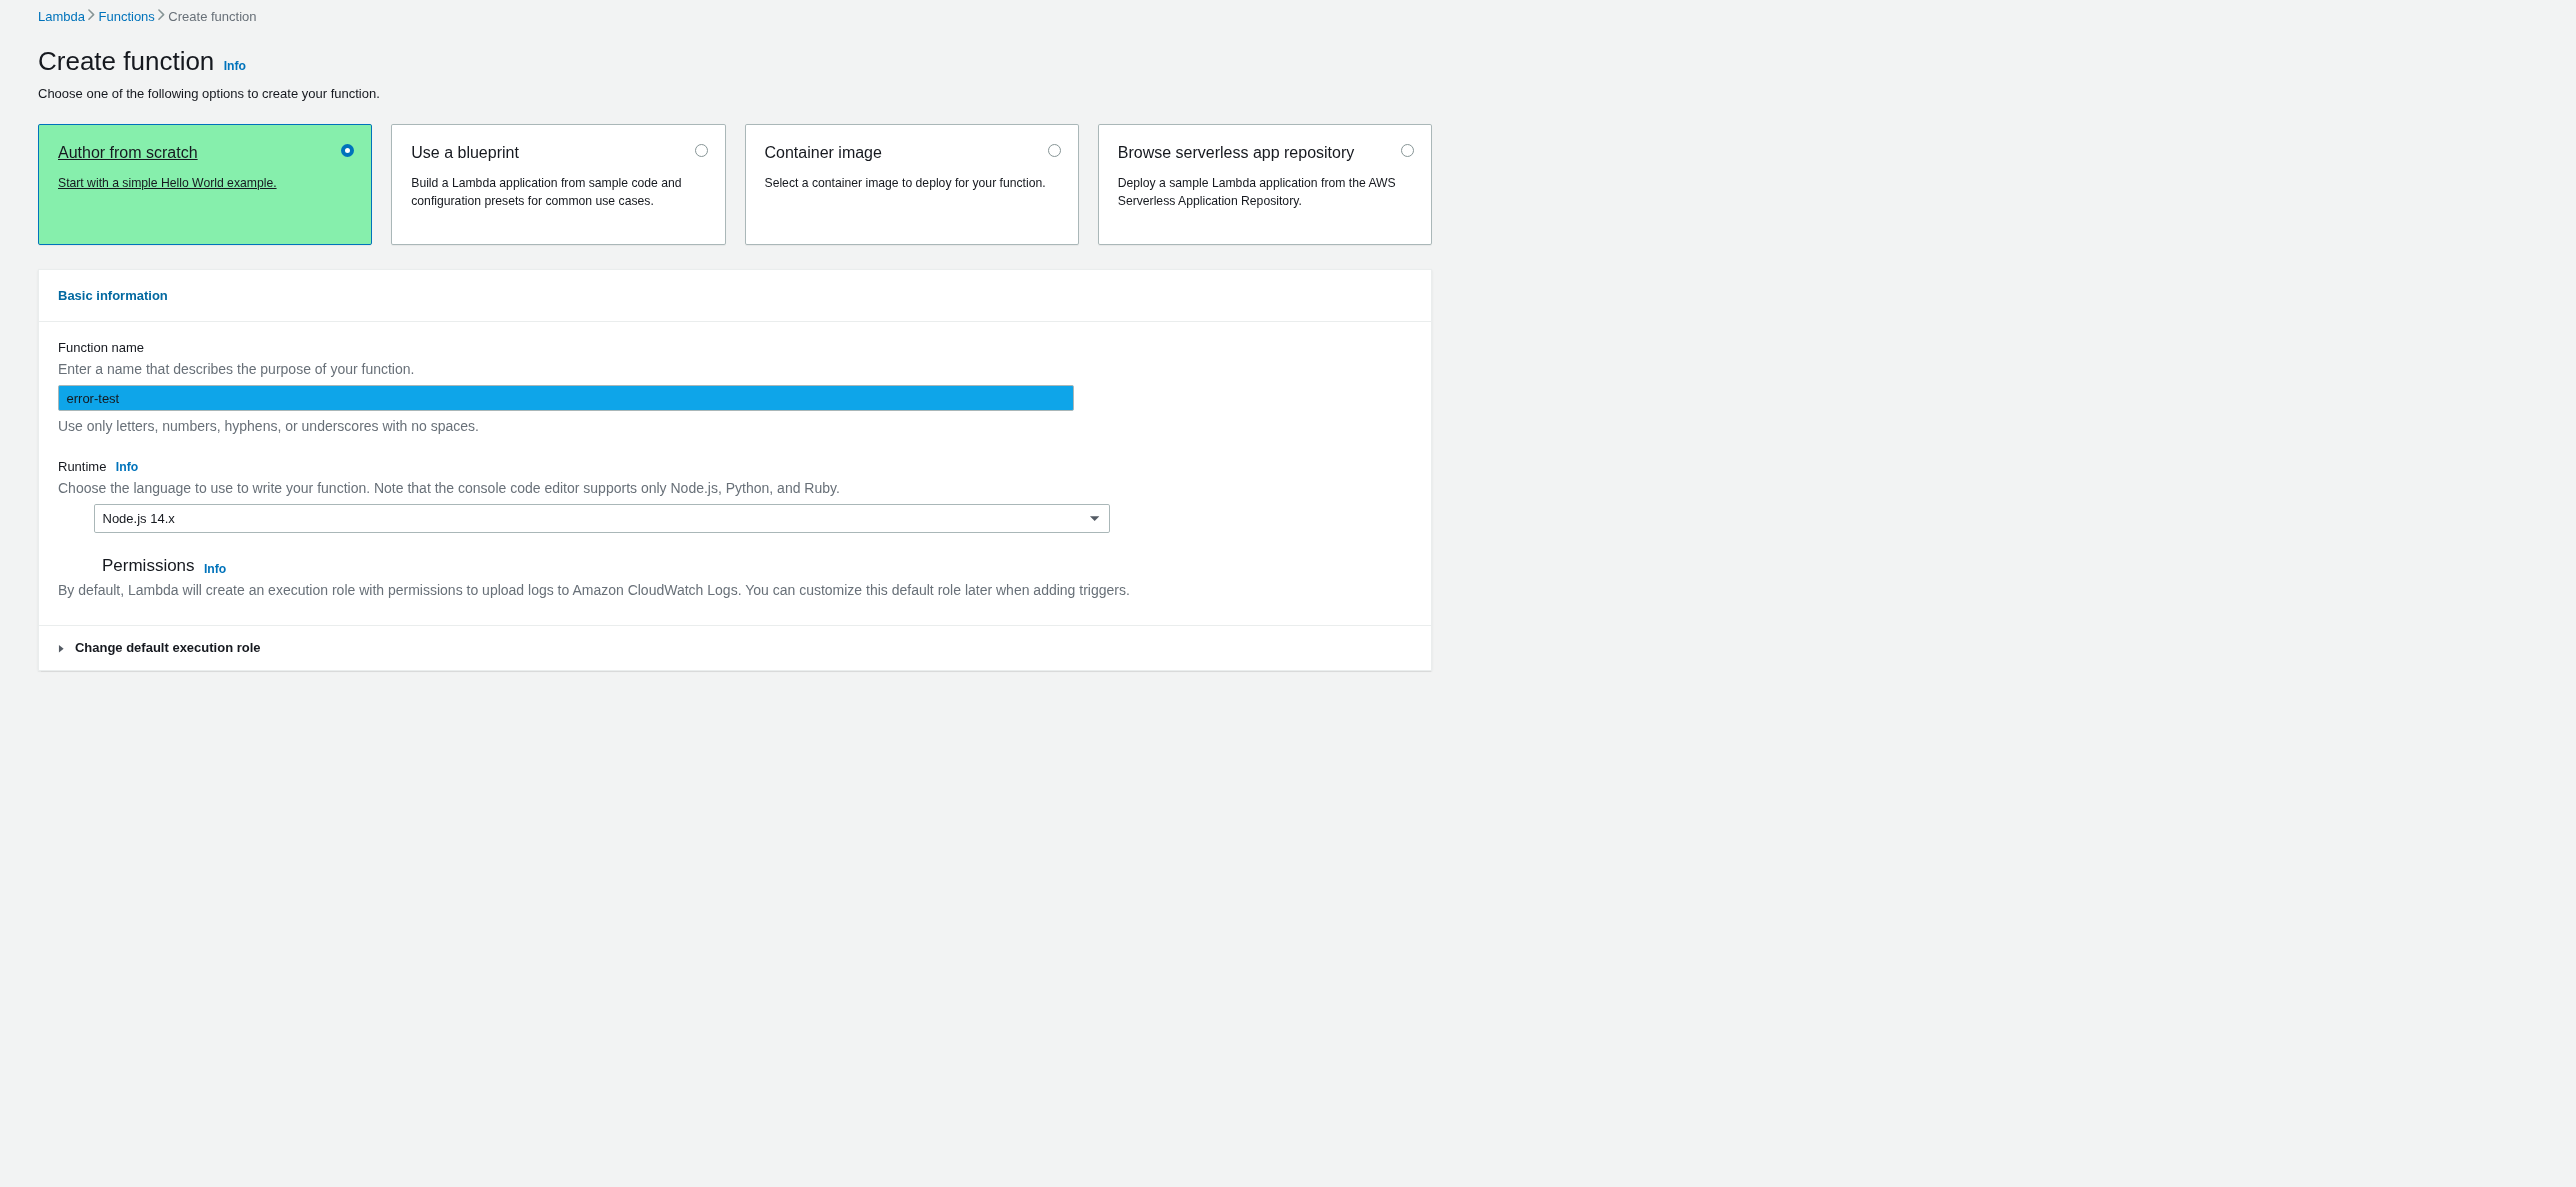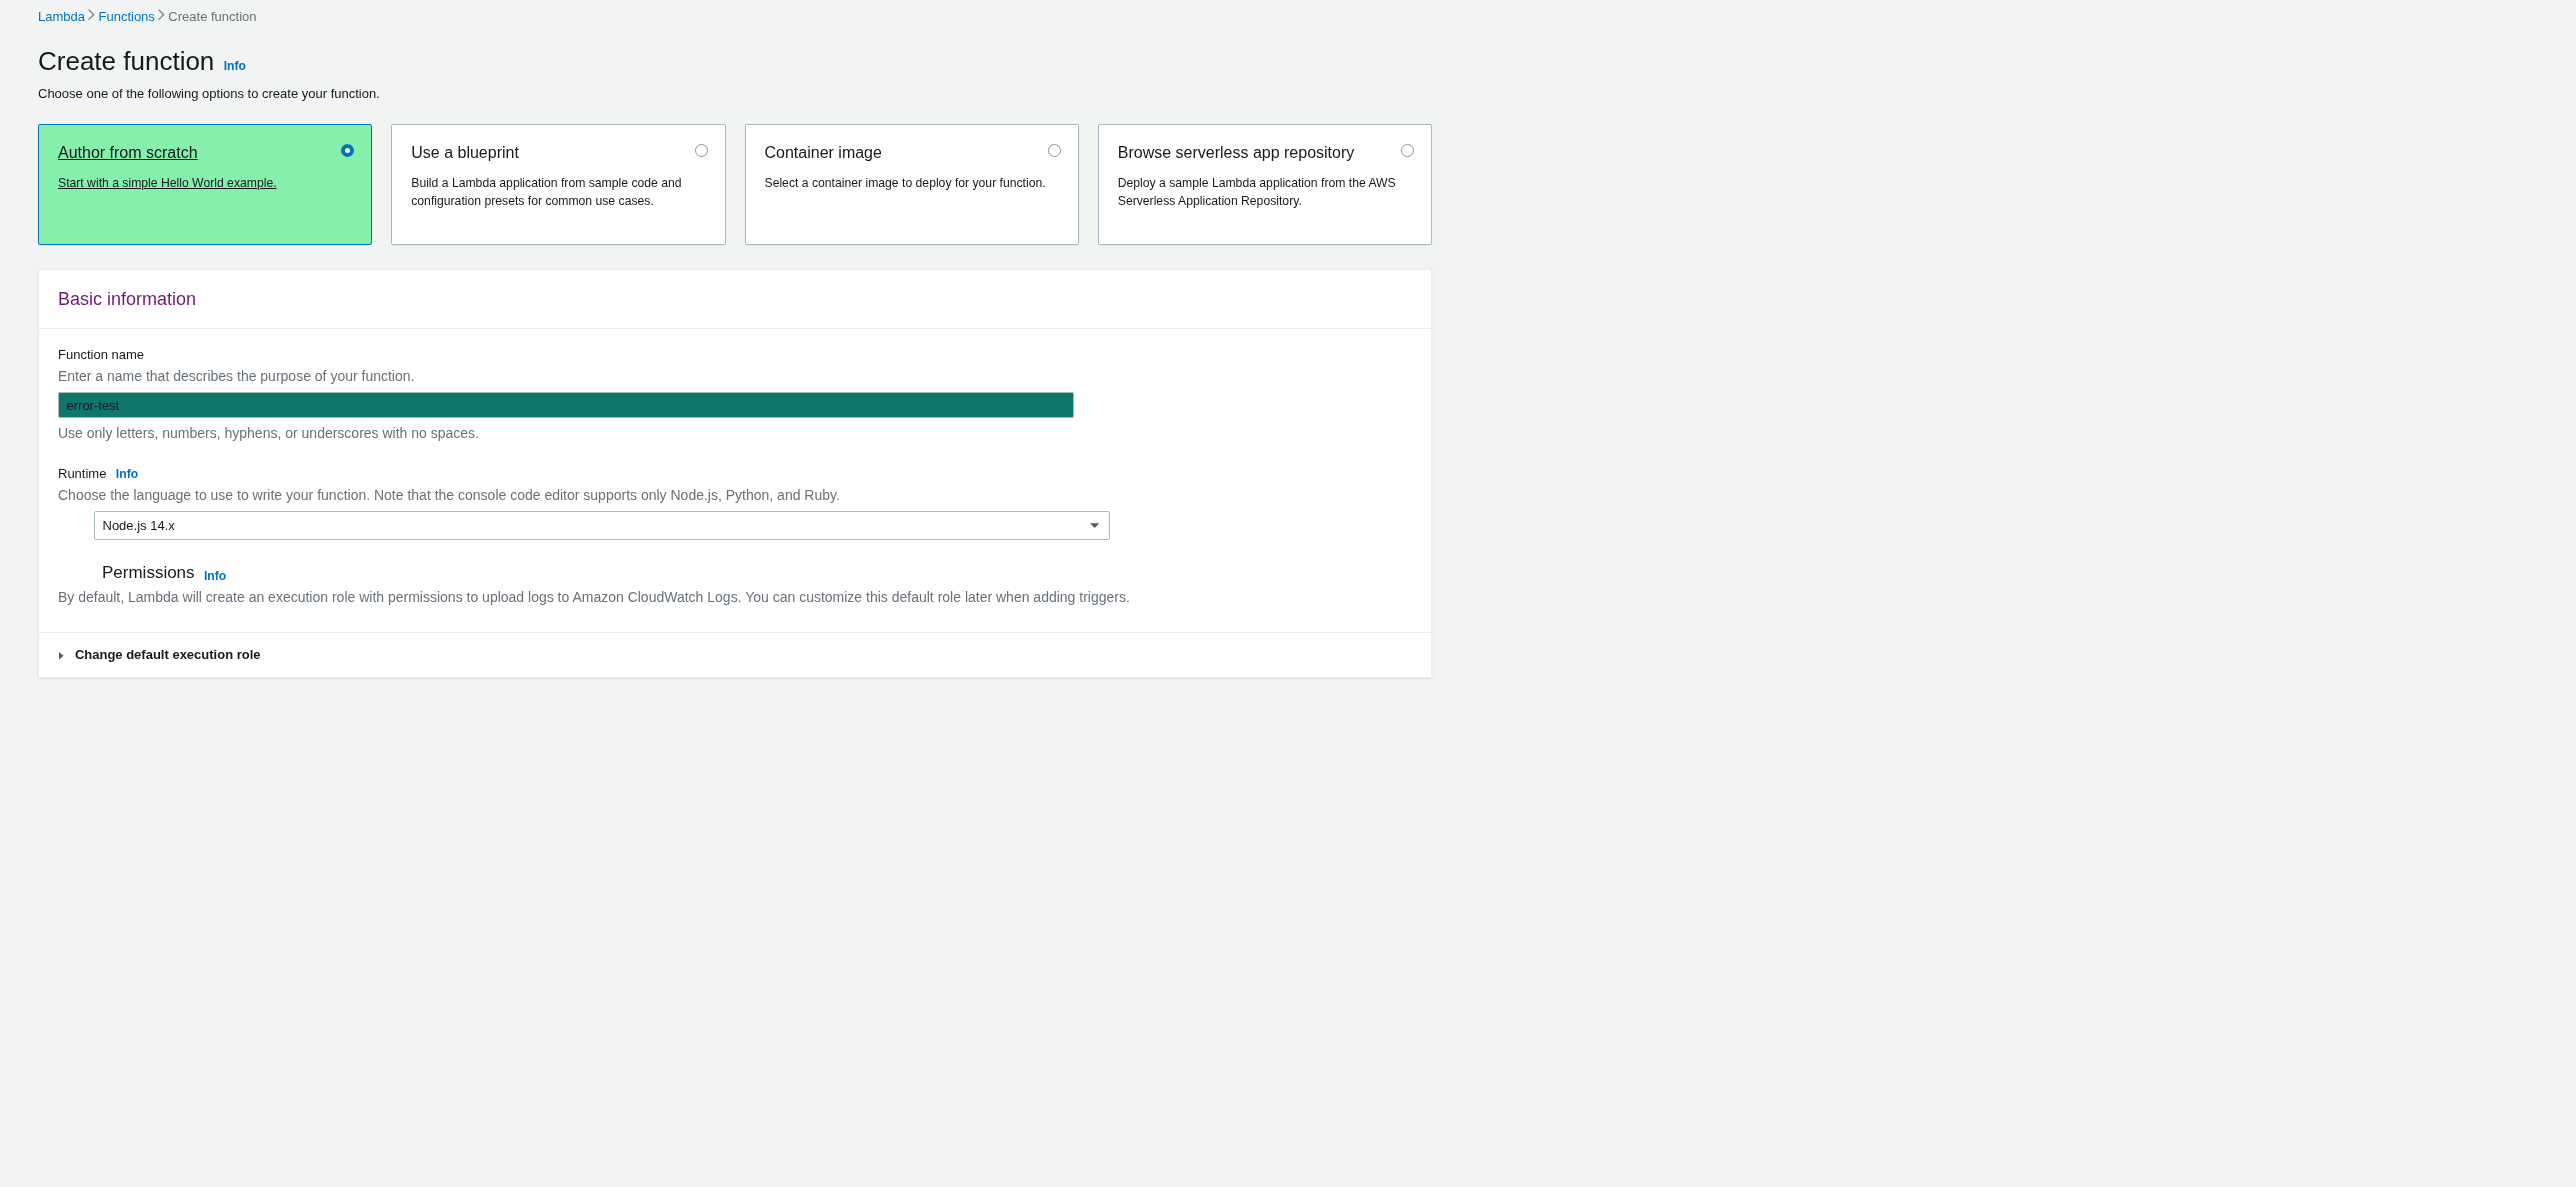--- a/index.html
+++ b/index.html
@@ -112,23 +112,23 @@
   .panel {
     background: #fff;
     border: 0.9px solid #eaeded;
     box-shadow: 0 0.9px 0.9px rgba(0,0,0,0.08), 0 0.9px 2.8px rgba(0,0,0,0.06);
   }
   .panel-header {
     padding: 17px 19px 15px 19px;
     border-bottom: 0.9px solid #eaeded;
   }
   .panel-header h2 {
-    font-size: 18px;
-    font-weight: 400;
-    color: #701a75;
+    font-size: 13px;
+    font-weight: 700;
+    color: #0369a1;
   }
   .panel-body {
     padding: 17px 19px 19px 19px;
     border-bottom: 0.9px solid #eaeded;
   }
   .form-group { margin-bottom: 21px; }
   .form-group:last-child { margin-bottom: 0; }
   .form-label {
     font-size: 13px;
     font-weight: 400;
@@ -151,21 +151,21 @@
   .form-hint.below { margin-top: 5.7px; margin-bottom: 0; }
   .text-input {
     width: 100%;
     max-width: 1016px;
     border: 0.9px solid #aab7b8;
     border-radius: 1.9px;
     padding: 4.7px 7.5px;
     font-size: 13px;
     font-family: inherit;
     color: #16191f;
-    background: #0f766e;
+    background: #0ea5e9;
   }
   .select-wrap {
     position: relative;
     max-width: 1016px;
     margin-left: 36px;
   }
   .select-display {
     width: 100%;
     border: 0.9px solid #aab7b8;
     border-radius: 1.9px;

